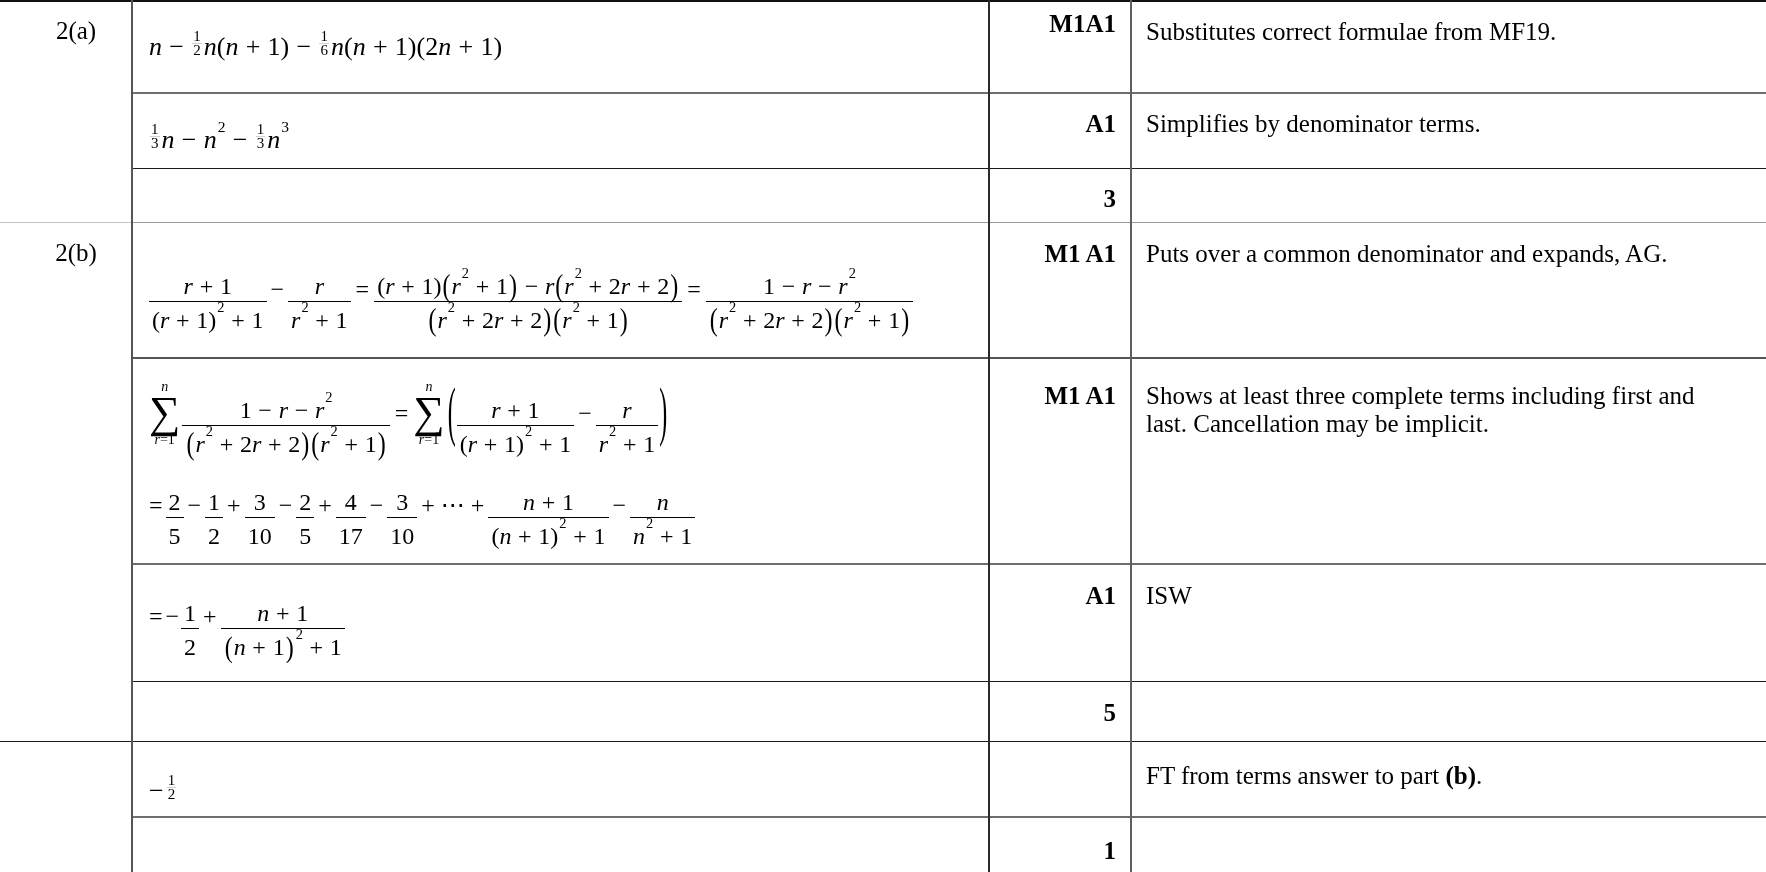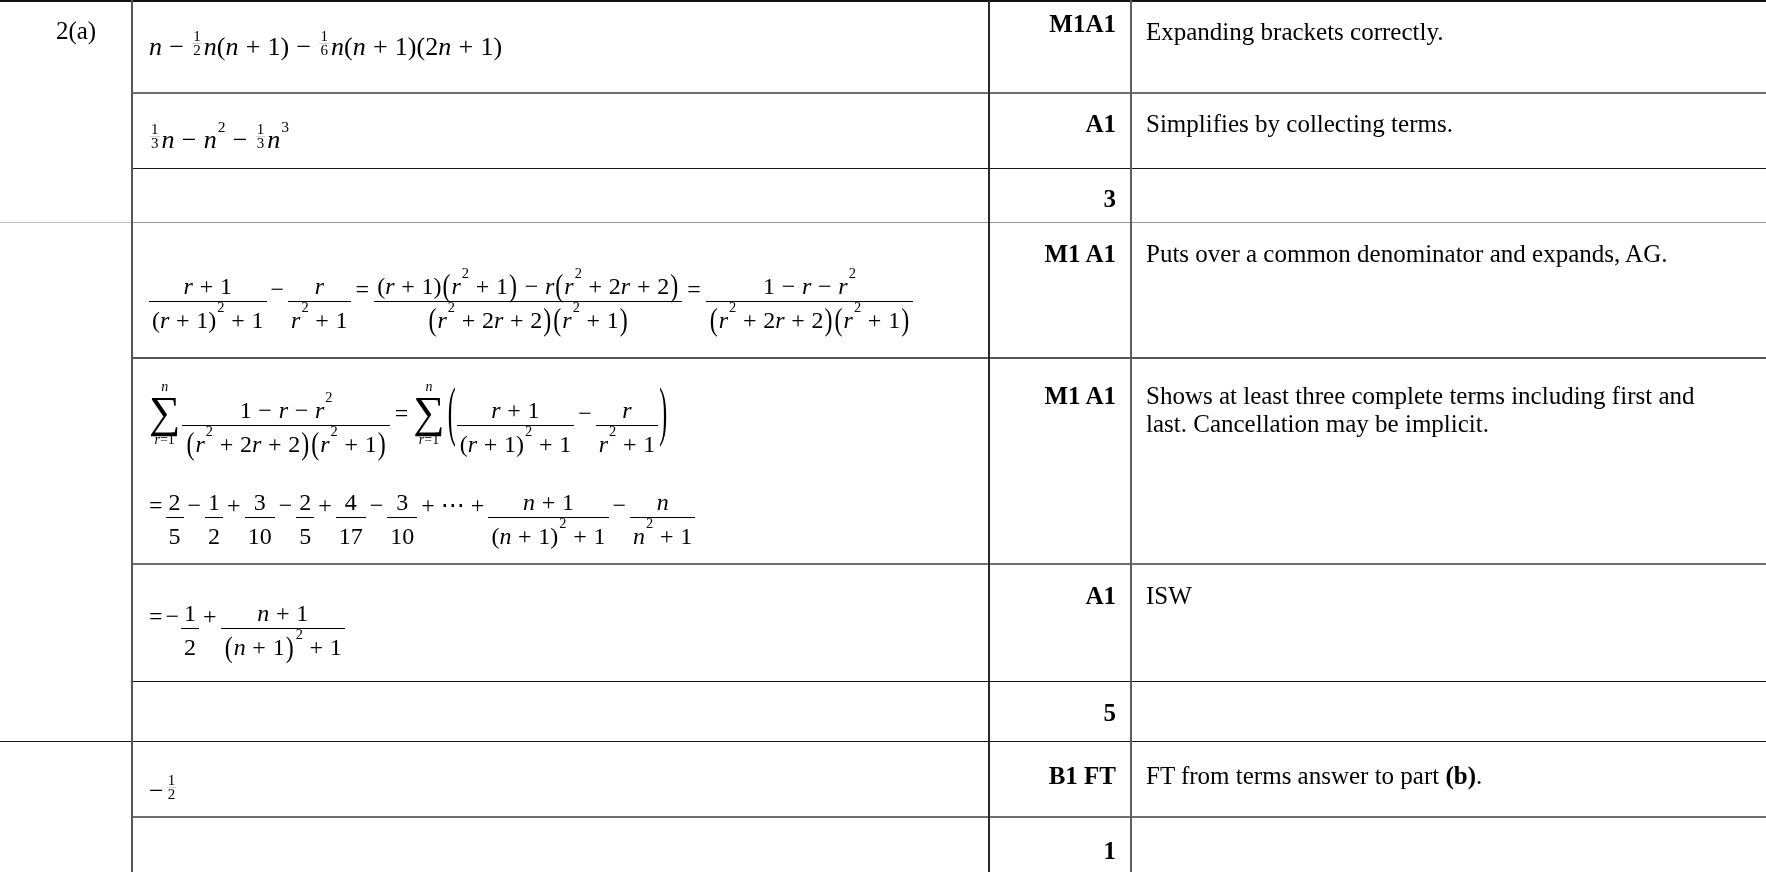--- a/index.html
+++ b/index.html
@@ -74,20 +74,21 @@
   <div class="hl" style="top:563px;left:132px;width:1634px;height:2px;background:#6e6e6e;"></div>
   <div class="hl" style="top:681px;left:132px;width:1634px;height:1px;background:#1a1a1a;"></div>
   <div class="hl" style="top:741px;left:0;width:1766px;height:1px;background:#1a1a1a;"></div>
   <div class="hl" style="top:816px;left:132px;width:1634px;height:2px;background:#6e6e6e;"></div>
 
   <div class="vl" style="left:131px;top:0;width:2px;height:872px;background:#555;"></div>
   <div class="vl" style="left:988px;top:0;width:2px;height:872px;background:#2a2a2a;"></div>
   <div class="vl" style="left:1130px;top:0;width:2px;height:872px;background:#5f5f5f;"></div>
 
   <div class="cell qlabel" style="top:2px;height:220px;padding-top:15px;">2(a)</div>
+  <div class="cell qlabel" style="top:223px;height:518px;padding-top:16px;">2(b)</div>
 
   <div class="cell work" style="top:2px;height:90px;"></div>
   <div class="math inline" style="top:30px;" aria-label="n − ½n(n + 1) − ⅙n(n + 1)(2n + 1)"><span class="mv">n</span><span class="mo">−</span><span class="msf"><span class="n">1</span><span class="d">2</span></span><span class="mv">n</span><span class="mp">(</span><span class="mv">n</span><span class="mo">+</span><span class="md">1</span><span class="mp">)</span><span class="mo">−</span><span class="msf"><span class="n">1</span><span class="d">6</span></span><span class="mv">n</span><span class="mp">(</span><span class="mv">n</span><span class="mo">+</span><span class="md">1</span><span class="mp">)</span><span class="mp">(</span><span class="md">2</span><span class="mv">n</span><span class="mo">+</span><span class="md">1</span><span class="mp">)</span></div>
 
   <div class="cell work" style="top:94px;height:74px;"></div>
   <div class="math inline" style="top:123px;" aria-label="⅓n − n² − ⅓n³"><span class="msf"><span class="n">1</span><span class="d">3</span></span><span class="mv">n</span><span class="mo">−</span><span class="mv">n</span><span class="msup">2</span><span class="mo">−</span><span class="msf"><span class="n">1</span><span class="d">3</span></span><span class="mv">n</span><span class="msup">3</span></div>
 
   <div class="cell work" style="top:169px;height:53px;"></div>
 
   <div class="cell work" style="top:223px;height:134px;"></div>
@@ -277,28 +278,27 @@
 
   <div class="cell work" style="top:818px;height:54px;"></div>
 
   <div class="cell marks" style="top:2px;padding-top:8px;">M1A1</div>
   <div class="cell marks" style="top:94px;padding-top:16px;">A1</div>
   <div class="cell marks" style="top:169px;padding-top:16px;">3</div>
   <div class="cell marks" style="top:223px;padding-top:17px;">M1 A1</div>
   <div class="cell marks" style="top:359px;padding-top:23px;">M1 A1</div>
   <div class="cell marks" style="top:565px;padding-top:17px;">A1</div>
   <div class="cell marks" style="top:682px;padding-top:17px;">5</div>
-  <div class="cell marks" style="top:742px;padding-top:20px;">B1 FT</div>
   <div class="cell marks" style="top:818px;padding-top:19px;">1</div>
 
   <div class="cell guide" style="top:2px;padding-top:16px;">
-    <span class="gl">Expanding brackets correctly.</span>
+    <span class="gl">Substitutes correct formulae from MF19.</span>
   </div>
   <div class="cell guide" style="top:94px;padding-top:16px;">
-    <span class="gl">Simplifies by collecting terms.</span>
+    <span class="gl">Simplifies by denominator terms.</span>
   </div>
   <div class="cell guide" style="top:169px;height:53px;"></div>
   <div class="cell guide" style="top:223px;padding-top:17px;">
     <span class="gl">Puts over a common denominator and expands, AG.</span>
   </div>
   <div class="cell guide" style="top:359px;padding-top:23px;">
     <span class="gl">Shows at least three complete terms including first and</span>
     <span class="gl">last. Cancellation may be implicit.</span>
   </div>
   <div class="cell guide" style="top:565px;padding-top:17px;">

